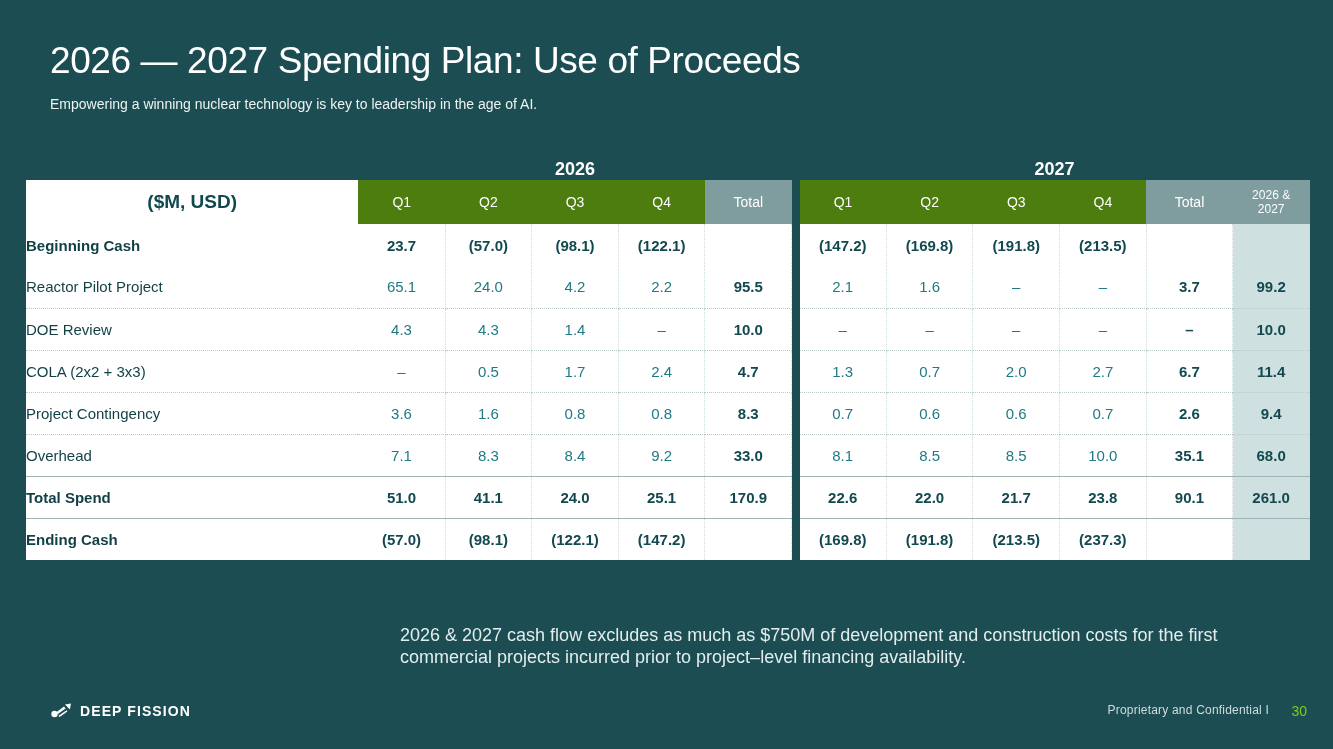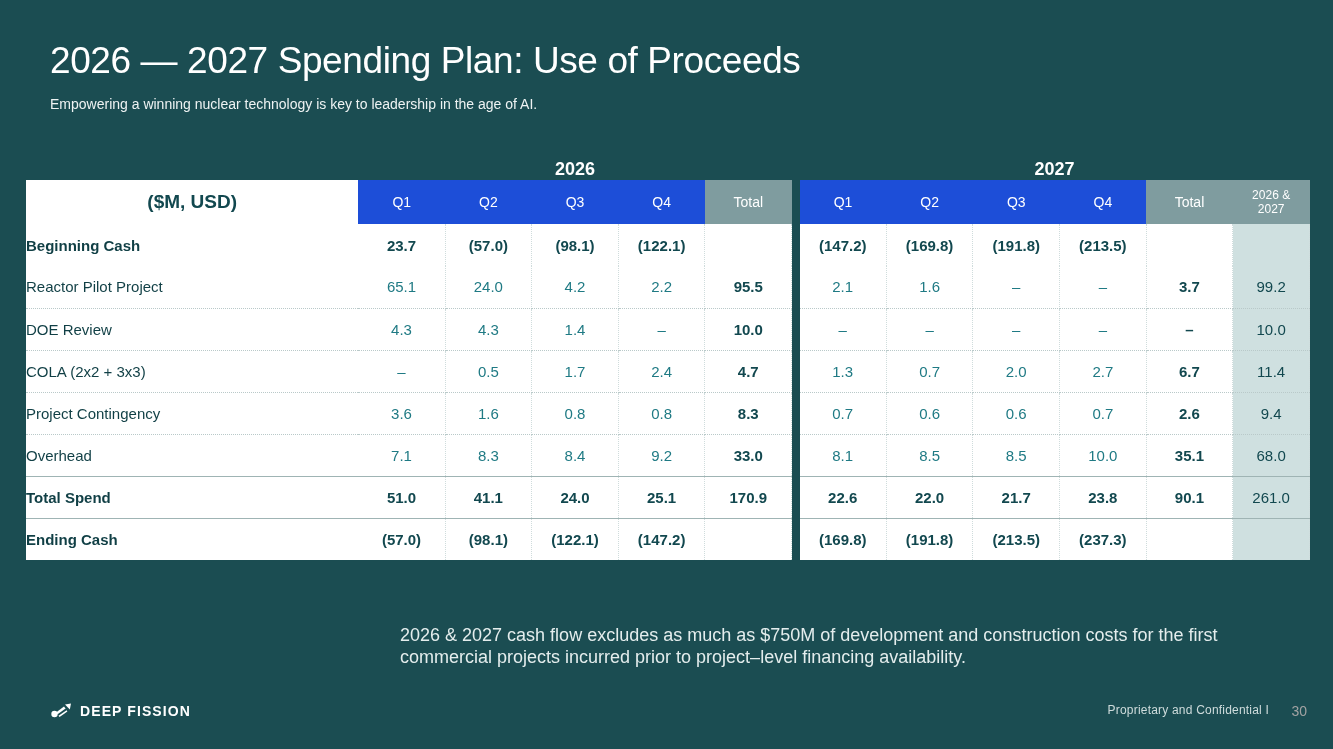--- a/index.html
+++ b/index.html
@@ -78,21 +78,21 @@
   }
   .colhead .rowlabelhead {
     background: #ffffff;
     color: #12484f;
     font-size: 19px;
     font-weight: 700;
     text-align: center;
     vertical-align: middle;
   }
   .colhead .qh {
-    background: #1d4ed8;
+    background: #4d7c0f;
     color: #ffffff;
     font-size: 14px;
     font-weight: 400;
     text-align: center;
     vertical-align: middle;
   }
   .colhead .qh.totalcol {
     background: #7f9c9f;
   }
   .colhead .qh.grandcol {
@@ -134,21 +134,21 @@
     font-weight: 700;
     color: #12484f;
   }
   td.num.dark {
     color: #12484f;
     font-weight: 700;
   }
   td.num.shaded {
     background: #cfe0e0;
     color: #12484f;
-    font-weight: 400;
+    font-weight: 700;
   }
   tr.first td.num, tr.first td.rowlabel {
     border-bottom: none;
   }
   tr.totalrow td.rowlabel, tr.totalrow td.num {
     border-top: 1px solid #9fb4b4;
     border-bottom: 1px solid #9fb4b4;
   }
   tr.endrow td.rowlabel, tr.endrow td.num {
     border-bottom: none;
@@ -191,21 +191,21 @@
     bottom: 32px;
     font-size: 12px;
     color: #cfdcdc;
     letter-spacing: 0.2px;
   }
   .pagenum {
     position: absolute;
     right: 26px;
     bottom: 30px;
     font-size: 14px;
-    color: #a3a3a3;
+    color: #84cc16;
   }
 </style>
 </head>
 <body>
 
 <div class="slide">
 
   <div class="title">2026 — 2027 Spending Plan: Use of Proceeds</div>
   <div class="subtitle">Empowering a winning nuclear technology is key to leadership in the age of AI.</div>
 

